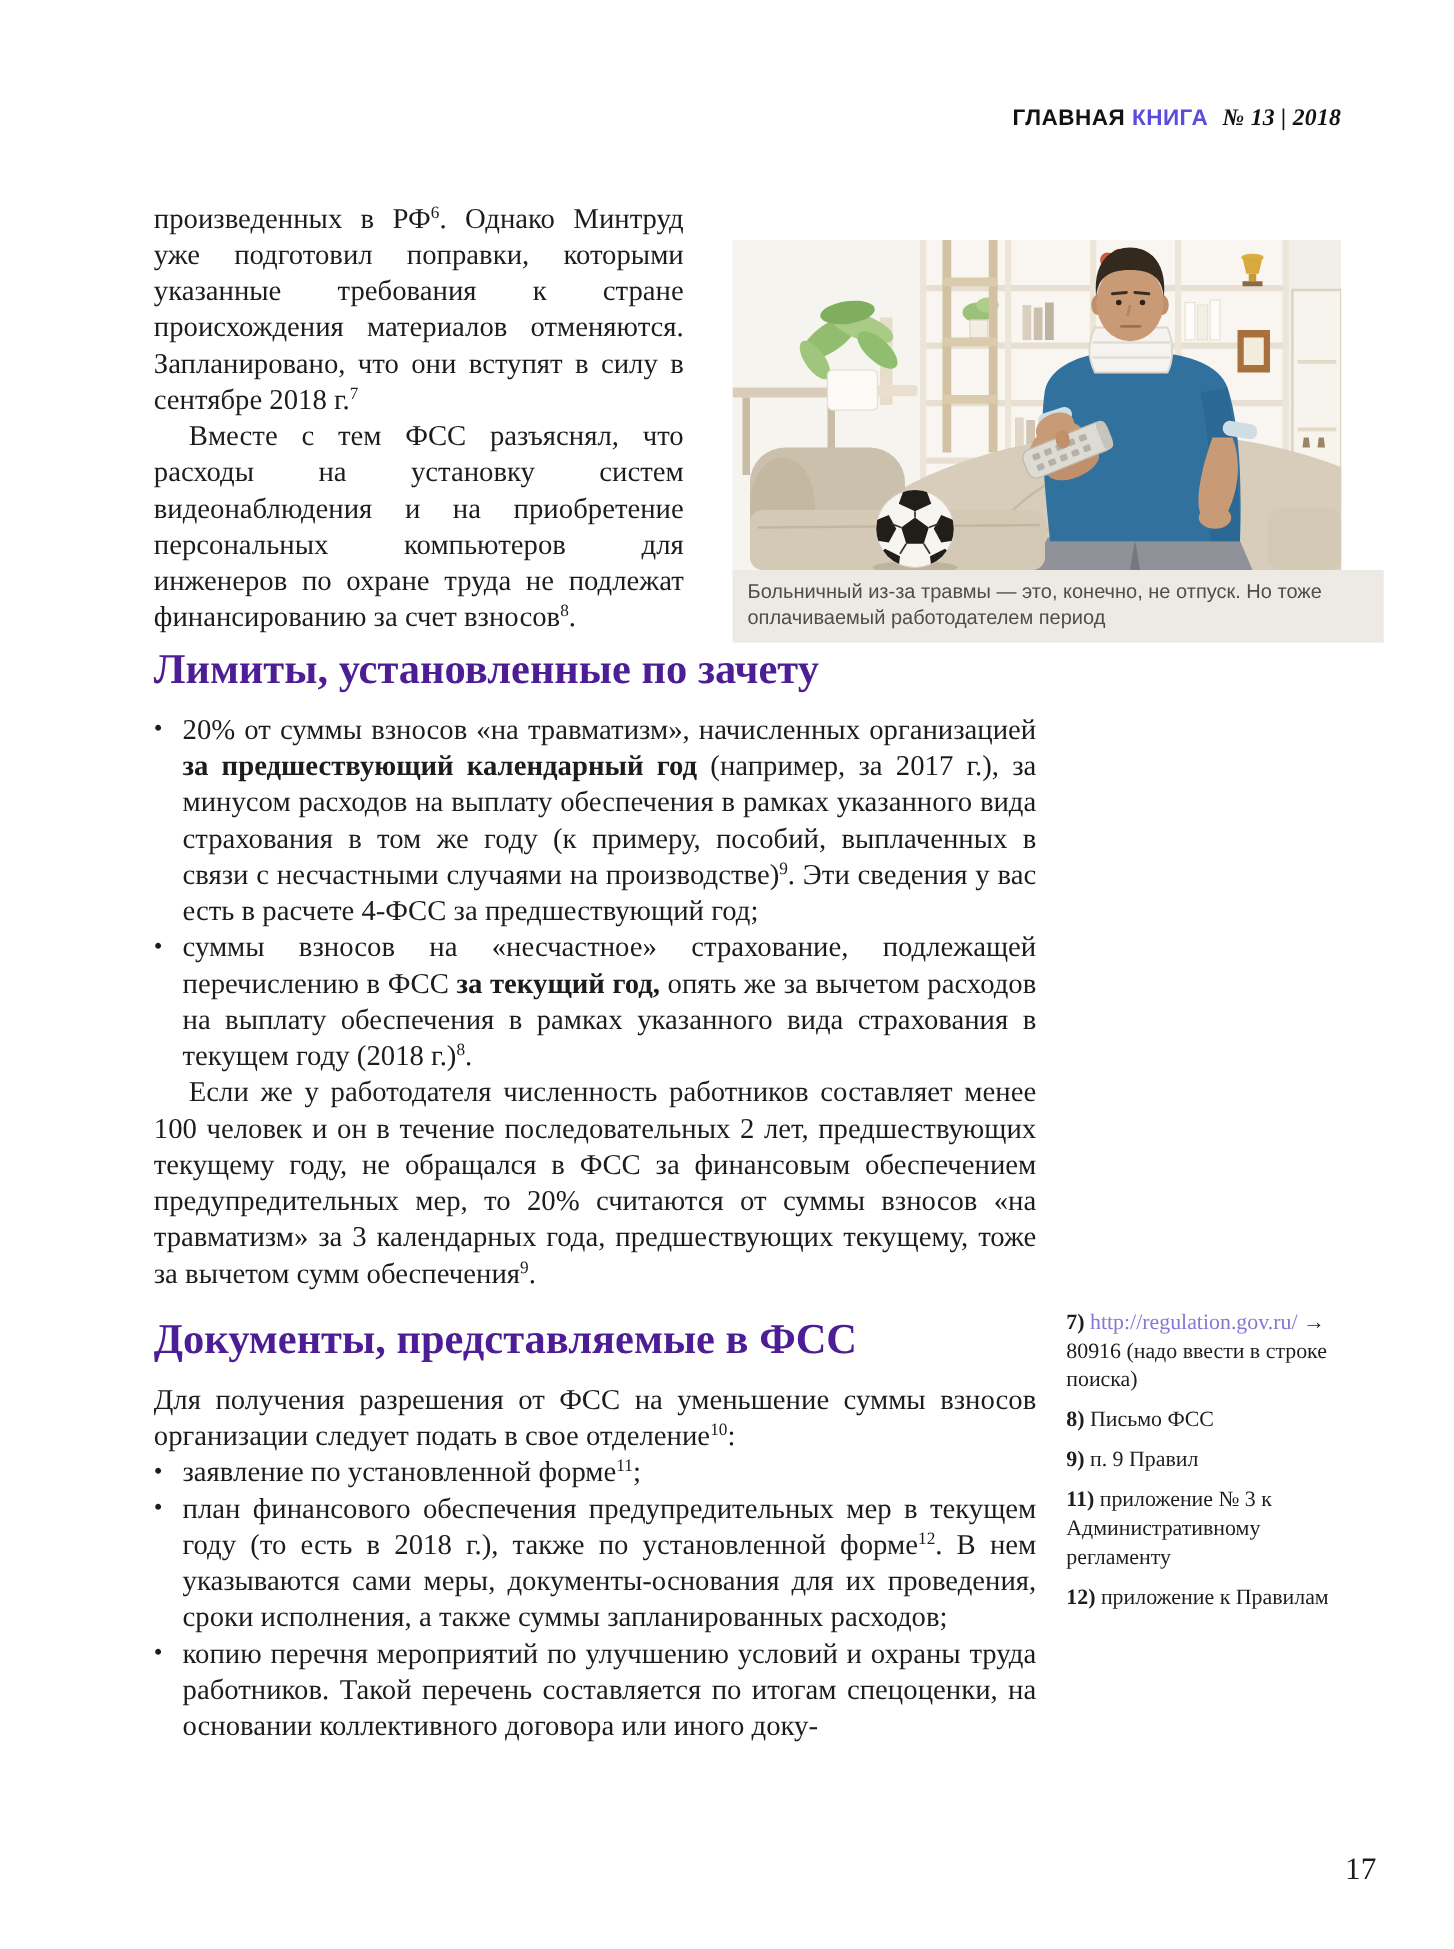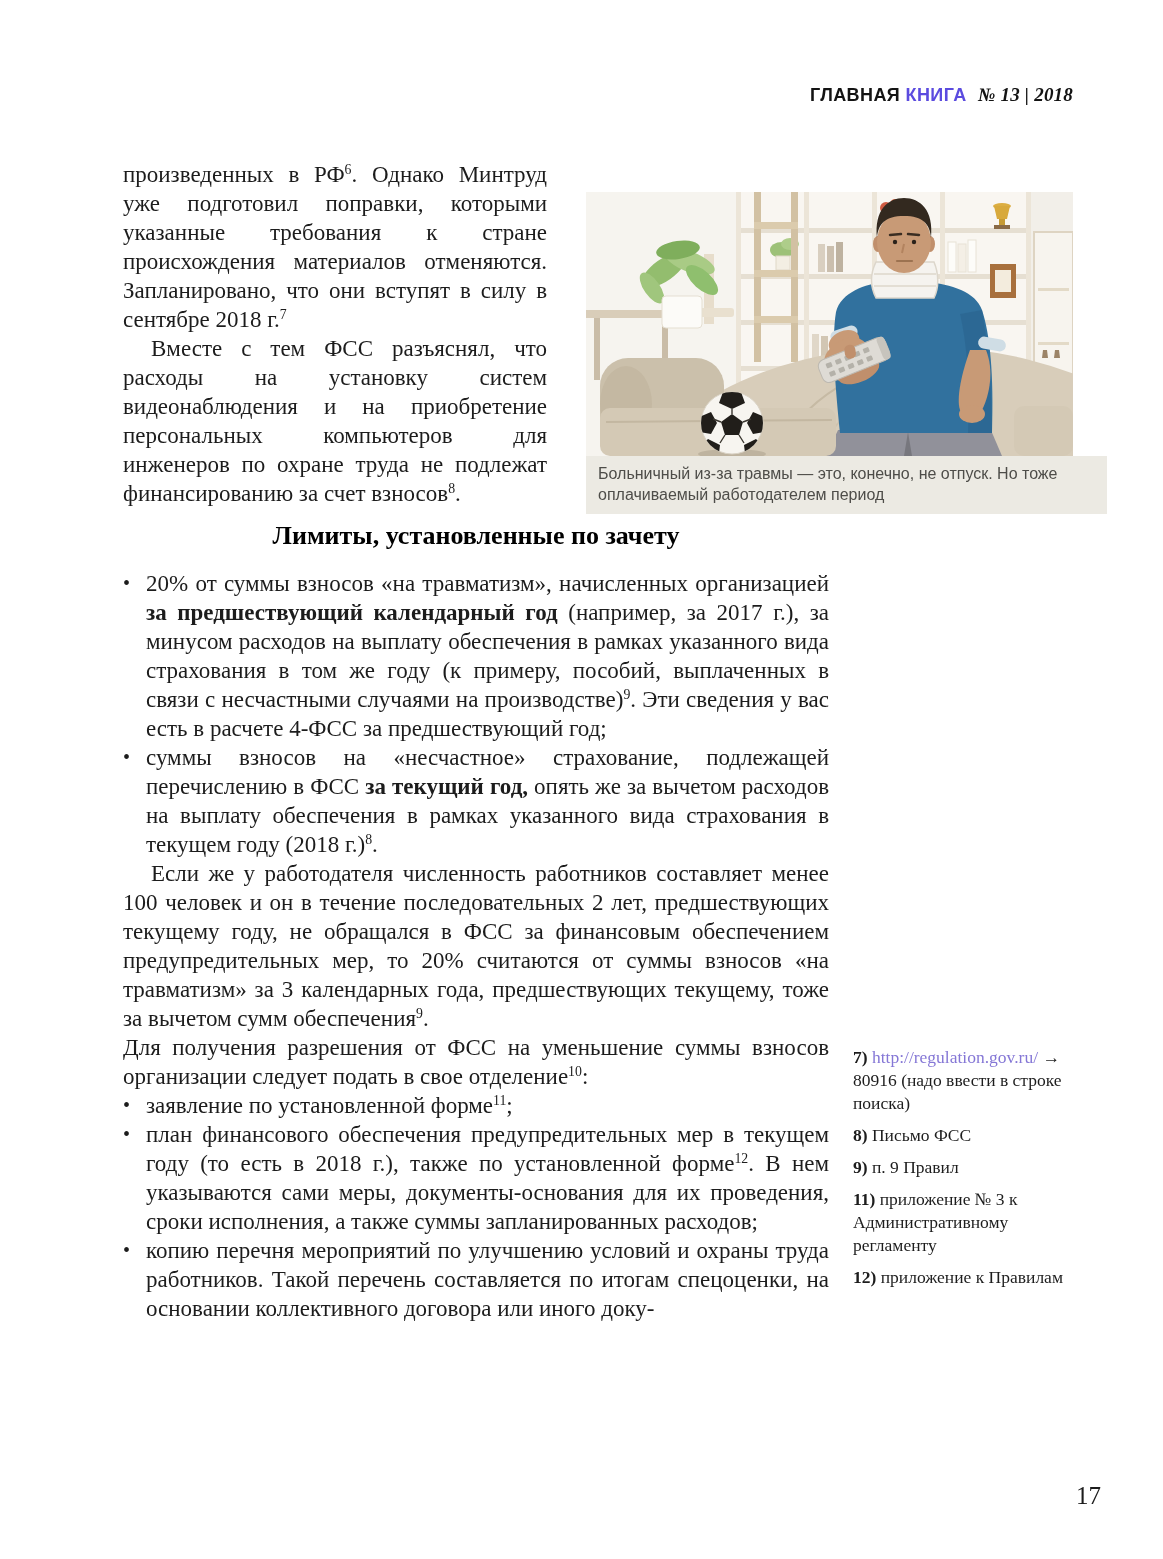--- a/index.html
+++ b/index.html
@@ -35,22 +35,22 @@
   .figure{position:absolute;left:586px;top:180px;width:521px;margin-top:12px;}
   .figure svg{display:block;}
   .caption{
     background:var(--caption-bg);padding:7px 12px 9px;
     font-family:"Liberation Sans",sans-serif;font-size:16px;line-height:21px;color:#4e4d49;
   }
 
   
   .main-col{position:absolute;left:123px;top:519px;width:706px;}
   h2.sec{
-    font-size:26px;line-height:34px;font-weight:700;margin:0 0 16px;color:#000000;
-    font-family:"Liberation Serif",serif;text-align:center;
+    font-size:34px;line-height:34px;font-weight:700;margin:0 0 16px;color:#4c1d95;
+    font-family:"Liberation Serif",serif;text-align:left;
   }
   h2.sec.second{margin-top:22px;}
   .main-col p{margin:0;font-size:23px;line-height:29px;text-align:justify;}
   p.indent{text-indent:28px;}
   .bullet{display:flex;font-size:23px;line-height:29px;}
   .bullet .blt{width:23px;flex:none;font-size:20px;}
   .bullet .btxt{flex:1;text-align:justify;}
   b{font-weight:700;}
   sup{font-size:60%;line-height:0;vertical-align:baseline;position:relative;top:-0.55em;}
 
@@ -256,20 +256,21 @@
     <div class="bullet">
       <span class="blt">•</span>
       <div class="btxt">20% от суммы взносов «на травматизм», начисленных организацией <b>за предшествующий календарный год</b> (например, за 2017 г.), за минусом расходов на выплату обеспечения в рамках указанного вида страхования в том же году (к примеру, пособий, выплаченных в связи с несчастными случаями на производстве)<sup>9</sup>. Эти сведения у вас есть в расчете 4-ФСС за предшествующий год;</div>
     </div>
     <div class="bullet">
       <span class="blt">•</span>
       <div class="btxt">суммы взносов на «несчастное» страхование, подлежащей перечислению в ФСС <b>за текущий год,</b> опять же за вычетом расходов на выплату обеспечения в рамках указанного вида страхования в текущем году (2018 г.)<sup>8</sup>.</div>
     </div>
     <p class="indent">Если же у работодателя численность работников составляет менее 100 человек и он в течение последовательных 2 лет, предшествующих текущему году, не обращался в ФСС за финансовым обеспечением предупредительных мер, то 20% считаются от суммы взносов «на травматизм» за 3 календарных года, предшествующих текущему, тоже за вычетом сумм обеспечения<sup>9</sup>.</p>
 
+    <h2 class="sec second">Документы, представляемые в ФСС</h2>
     <p>Для получения разрешения от ФСС на уменьшение суммы взносов организации следует подать в свое отделение<sup>10</sup>:</p>
     <div class="bullet">
       <span class="blt">•</span>
       <div class="btxt">заявление по установленной форме<sup>11</sup>;</div>
     </div>
     <div class="bullet">
       <span class="blt">•</span>
       <div class="btxt">план финансового обеспечения предупредительных мер в текущем году (то есть в 2018 г.), также по установленной форме<sup>12</sup>. В нем указываются сами меры, документы-основания для их проведения, сроки исполнения, а также суммы запланированных расходов;</div>
     </div>
     <div class="bullet">

